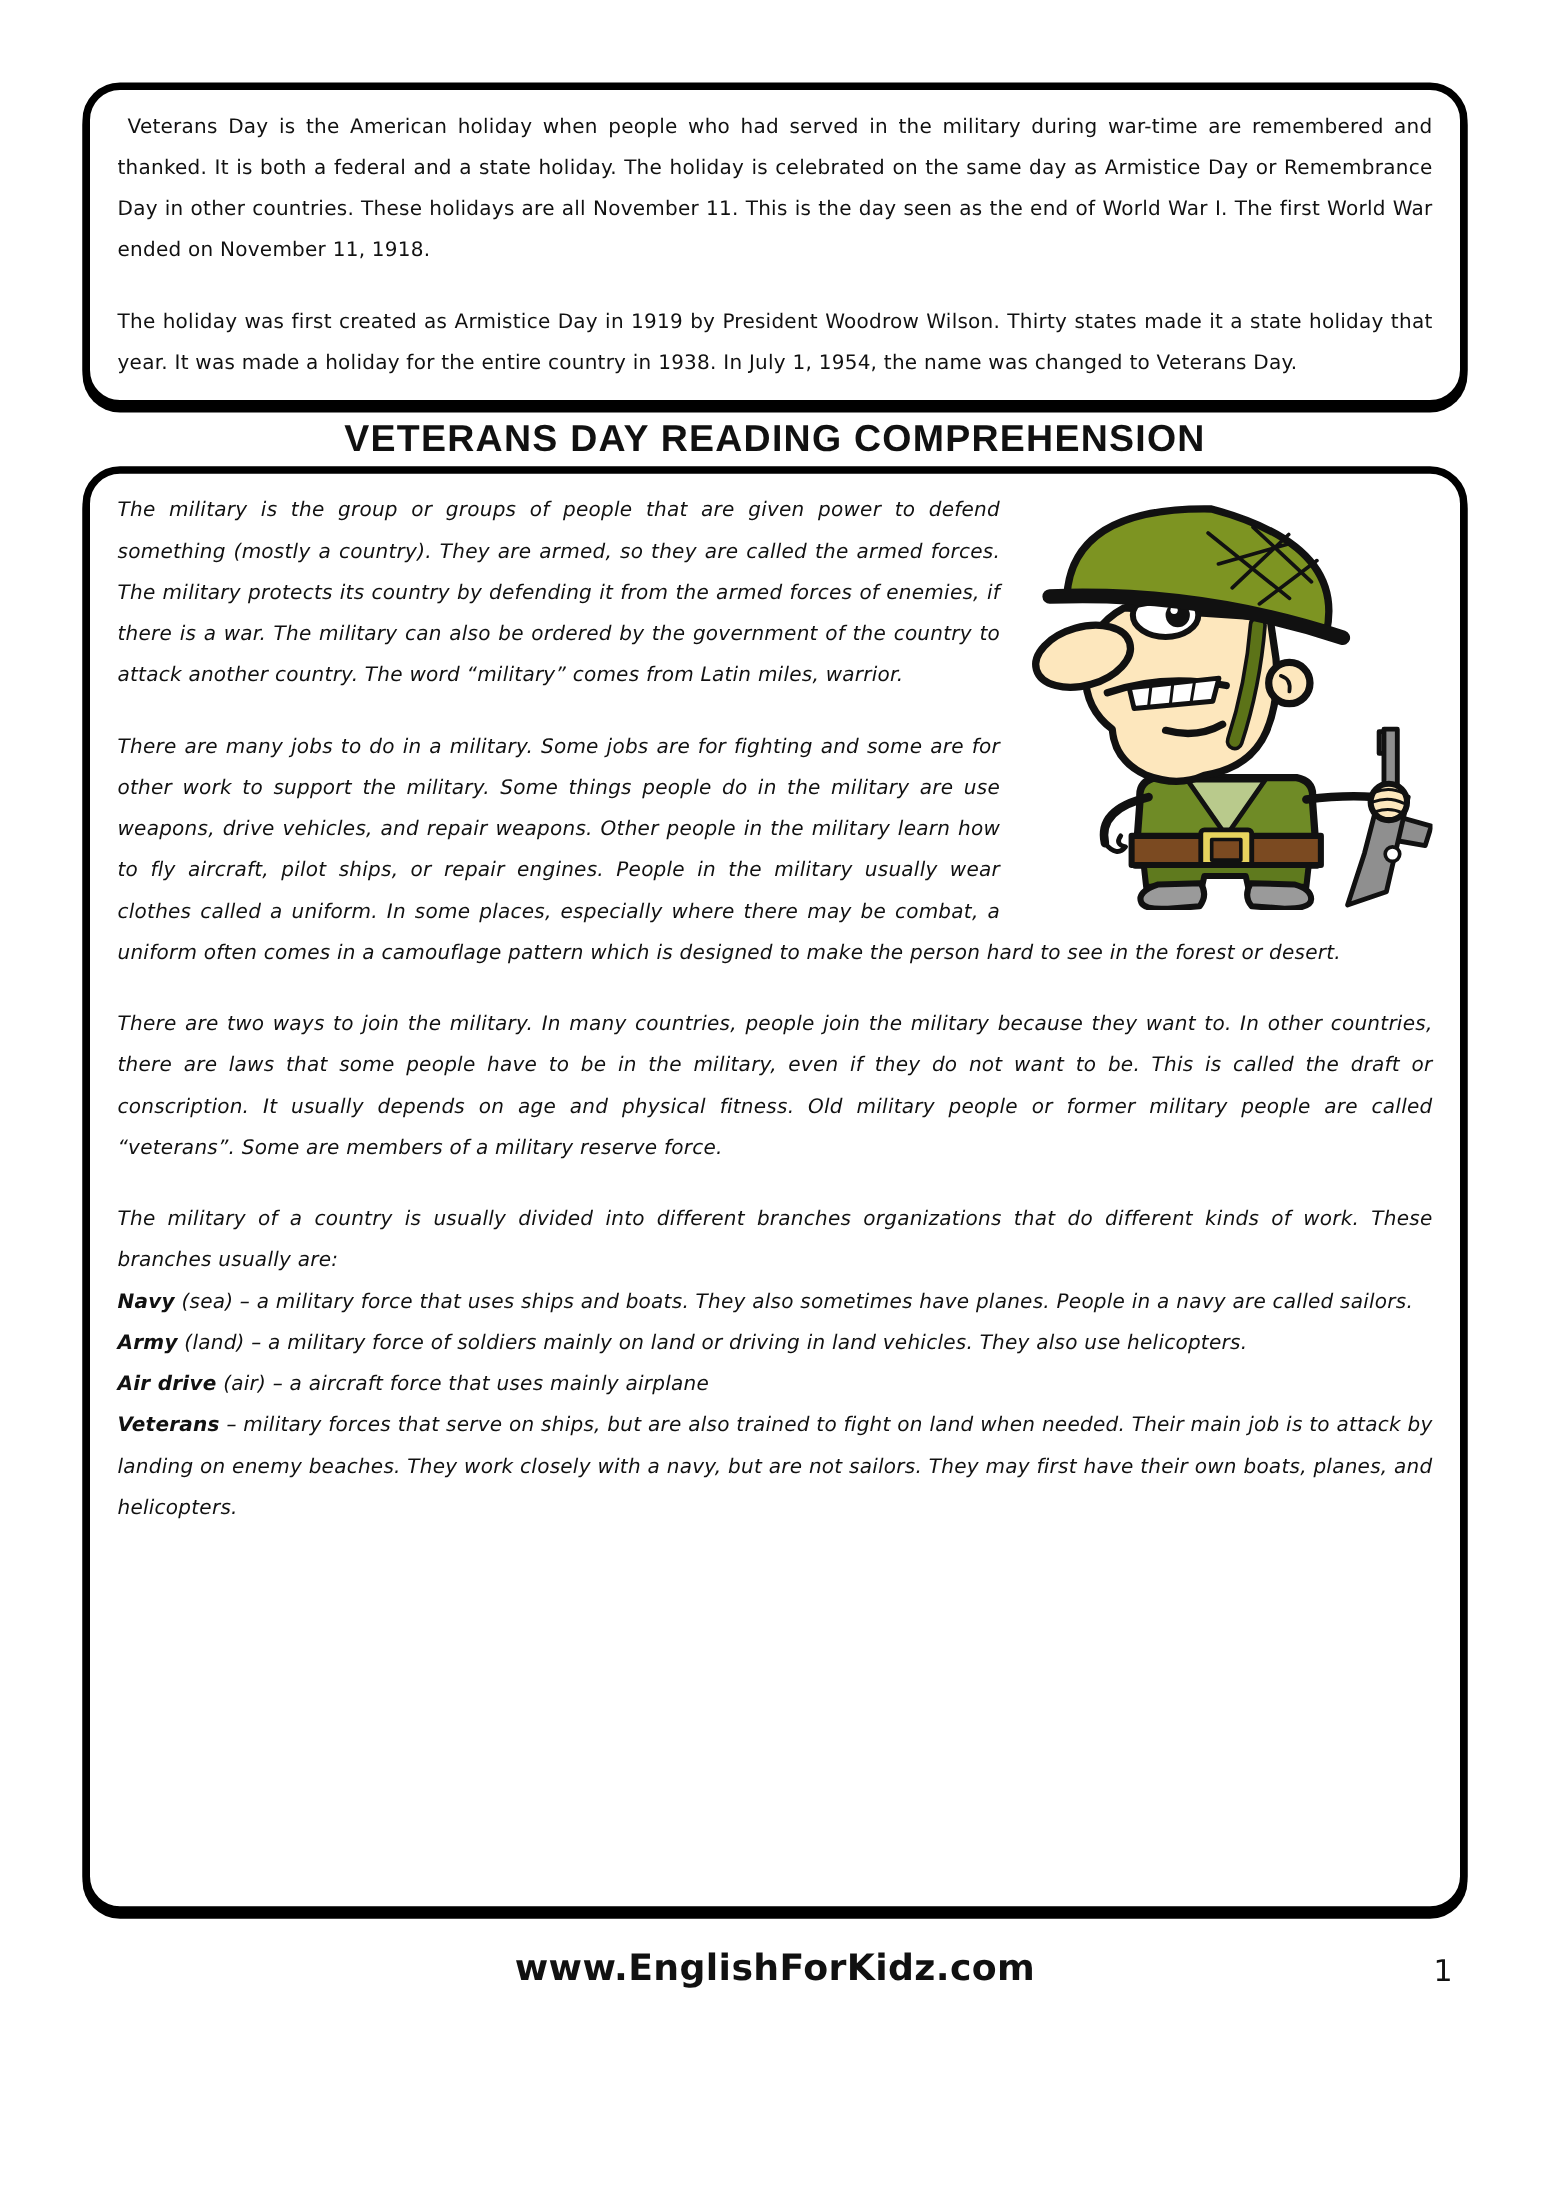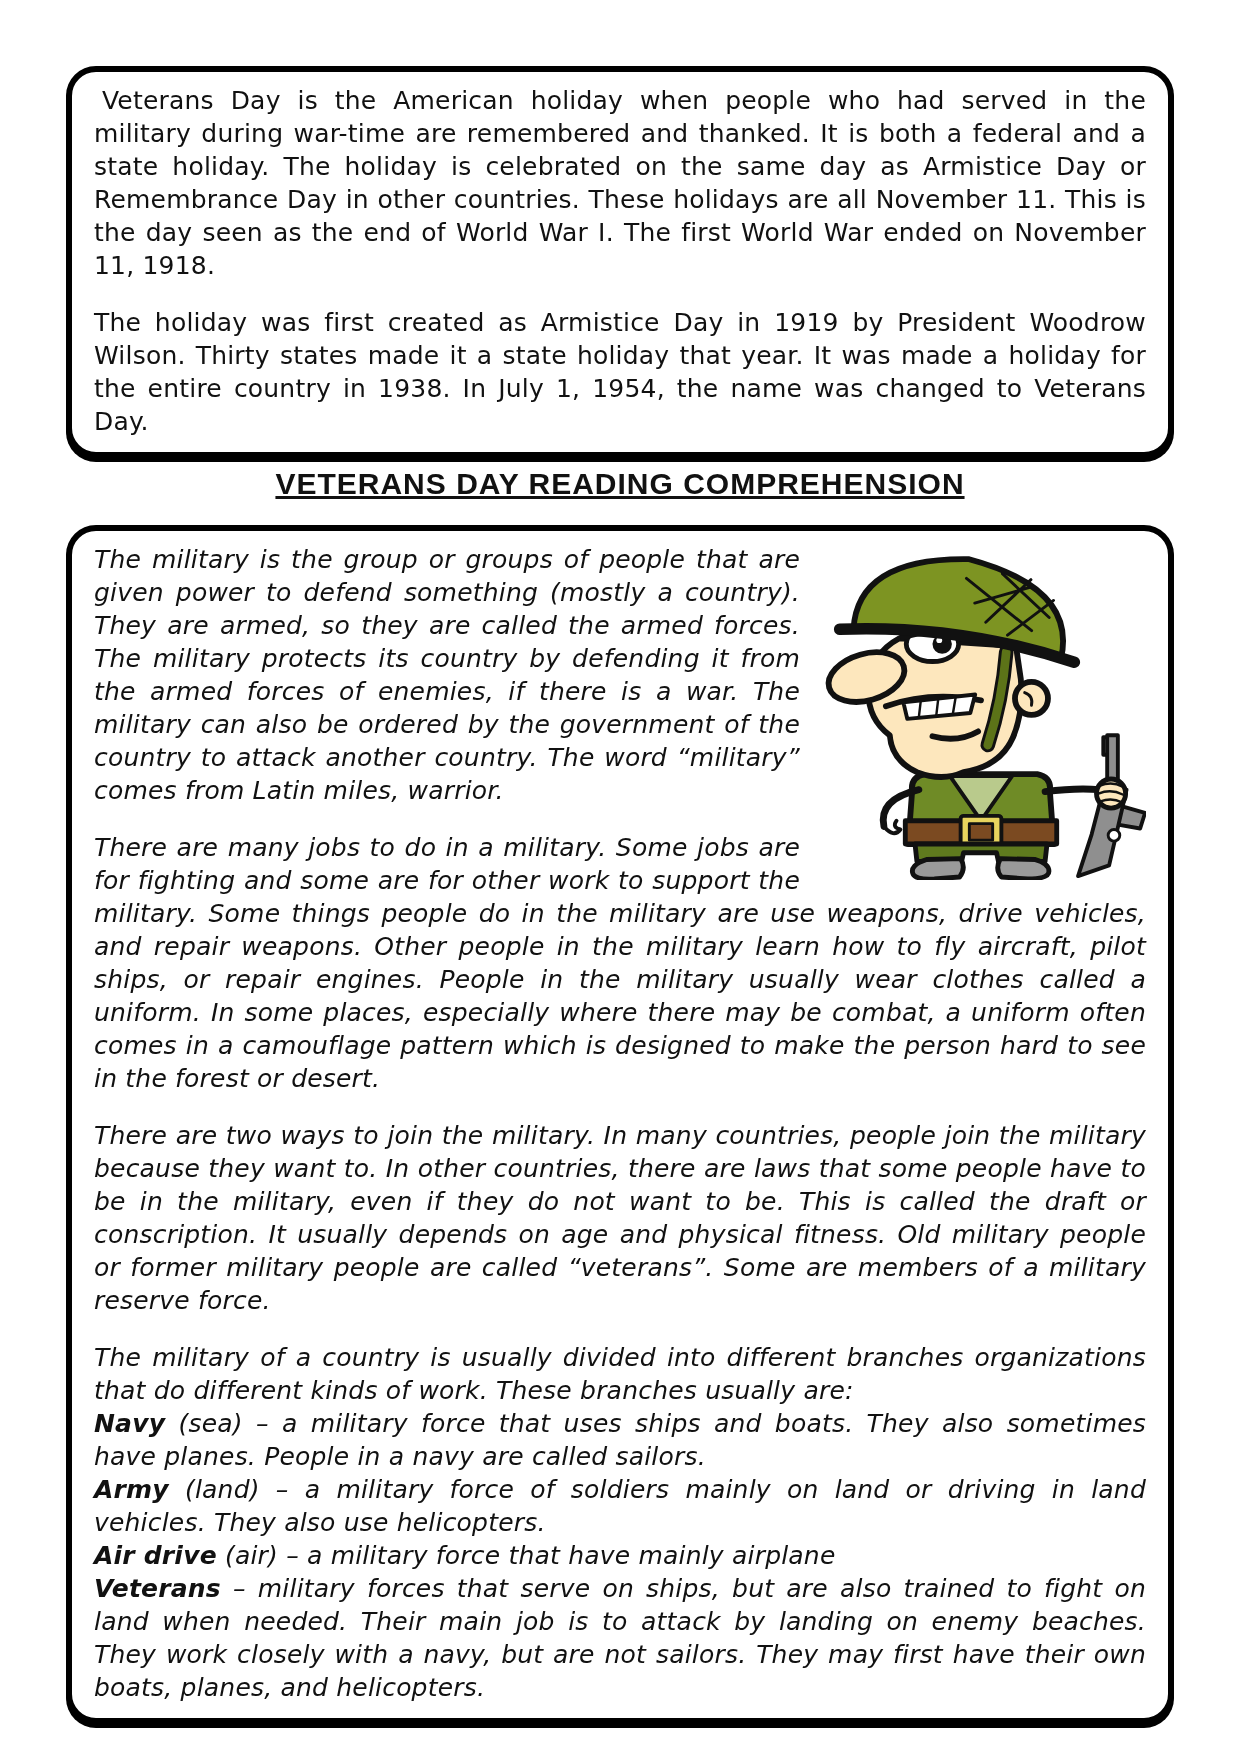--- a/index.html
+++ b/index.html
@@ -14,37 +14,36 @@
     margin: 0 66px;
     border: 6px solid #000;
     border-radius: 30px;
     box-shadow: 0 4px 0 #000;
     padding: 12px 22px 14px 22px;
     background: #fff;
   }
   .intro-box { margin-top: 66px; }
 
   .box p, .branch, .branches-intro {
-    font-size: 25px;
+    font-size: 16px;
     line-height: 33px;
     text-align: justify;
     margin: 0 0 24px 0;
     letter-spacing: 0.2px;
   }
   .box p:last-child { margin-bottom: 0; }
   .intro-box p.first-para { text-indent: 8px; }
 
   .heading {
     text-align: center;
     font-family: "Liberation Sans", sans-serif;
     font-weight: bold;
     font-size: 30px;
     letter-spacing: 1px;
-    margin: 9px 0 24px 0;
-    text-decoration: underline;
+    margin: 9px 0 4px 0;
   }
 
   .passage-box { min-height: 1120px; font-style: italic; }
   .soldier {
     float: right;
     width: 330px; height: 335px;
     margin: 2px 0 8px 16px;
   }
   .branches-intro { margin-bottom: 0; }
   .branch { margin-bottom: 0; }
@@ -144,21 +143,21 @@
     <p>The military is the group or groups of people that are given power to defend something (mostly a country). They are armed, so they are called the armed forces. The military protects its country by defending it from the armed forces of enemies, if there is a war. The military can also be ordered by the government of the country to attack another country. The word “military” comes from Latin miles, warrior.</p>
     <p>There are many jobs to do in a military. Some jobs are for fighting and some are for other work to support the military. Some things people do in the military are use weapons, drive vehicles, and repair weapons. Other people in the military learn how to fly aircraft, pilot ships, or repair engines. People in the military usually wear clothes called a uniform. In some places, especially where there may be combat, a uniform often comes in a camouflage pattern which is designed to make the person hard to see in the forest or desert.</p>
     <p>There are two ways to join the military. In many countries, people join the military because they want to. In other countries, there are laws that some people have to be in the military, even if they do not want to be. This is called the draft or conscription. It usually depends on age and physical fitness. Old military people or former military people are called “veterans”. Some are members of a military reserve force.</p>
 
     <div class="branches-intro">The military of a country is usually divided into different branches organizations that do different kinds of work. These branches usually are:</div>
 
     <div class="branch"><b>Navy</b><span> (sea) – a military force that uses ships and boats. They also sometimes have planes. People in a navy are called sailors.</span></div>
 
     <div class="branch"><b>Army</b><span> (land) – a military force of soldiers mainly on land or driving in land vehicles. They also use helicopters.</span></div>
 
-    <div class="branch"><b>Air drive</b><span> (air) – a military force that have mainly airplane</span></div>
+    <div class="branch"><b>Air drive</b><span> (air) – a aircraft force that uses mainly airplane</span></div>
 
     <div class="branch"><b>Veterans</b><span> – military forces that serve on ships, but are also trained to fight on land when needed. Their main job is to attack by landing on enemy beaches. They work closely with a navy, but are not sailors. They may first have their own boats, planes, and helicopters.</span></div>
 
   </div>
 
   <div class="footer">
     <span class="page-number">1</span>
     <div class="site">www.EnglishForKidz.com</div>
   </div>
 

